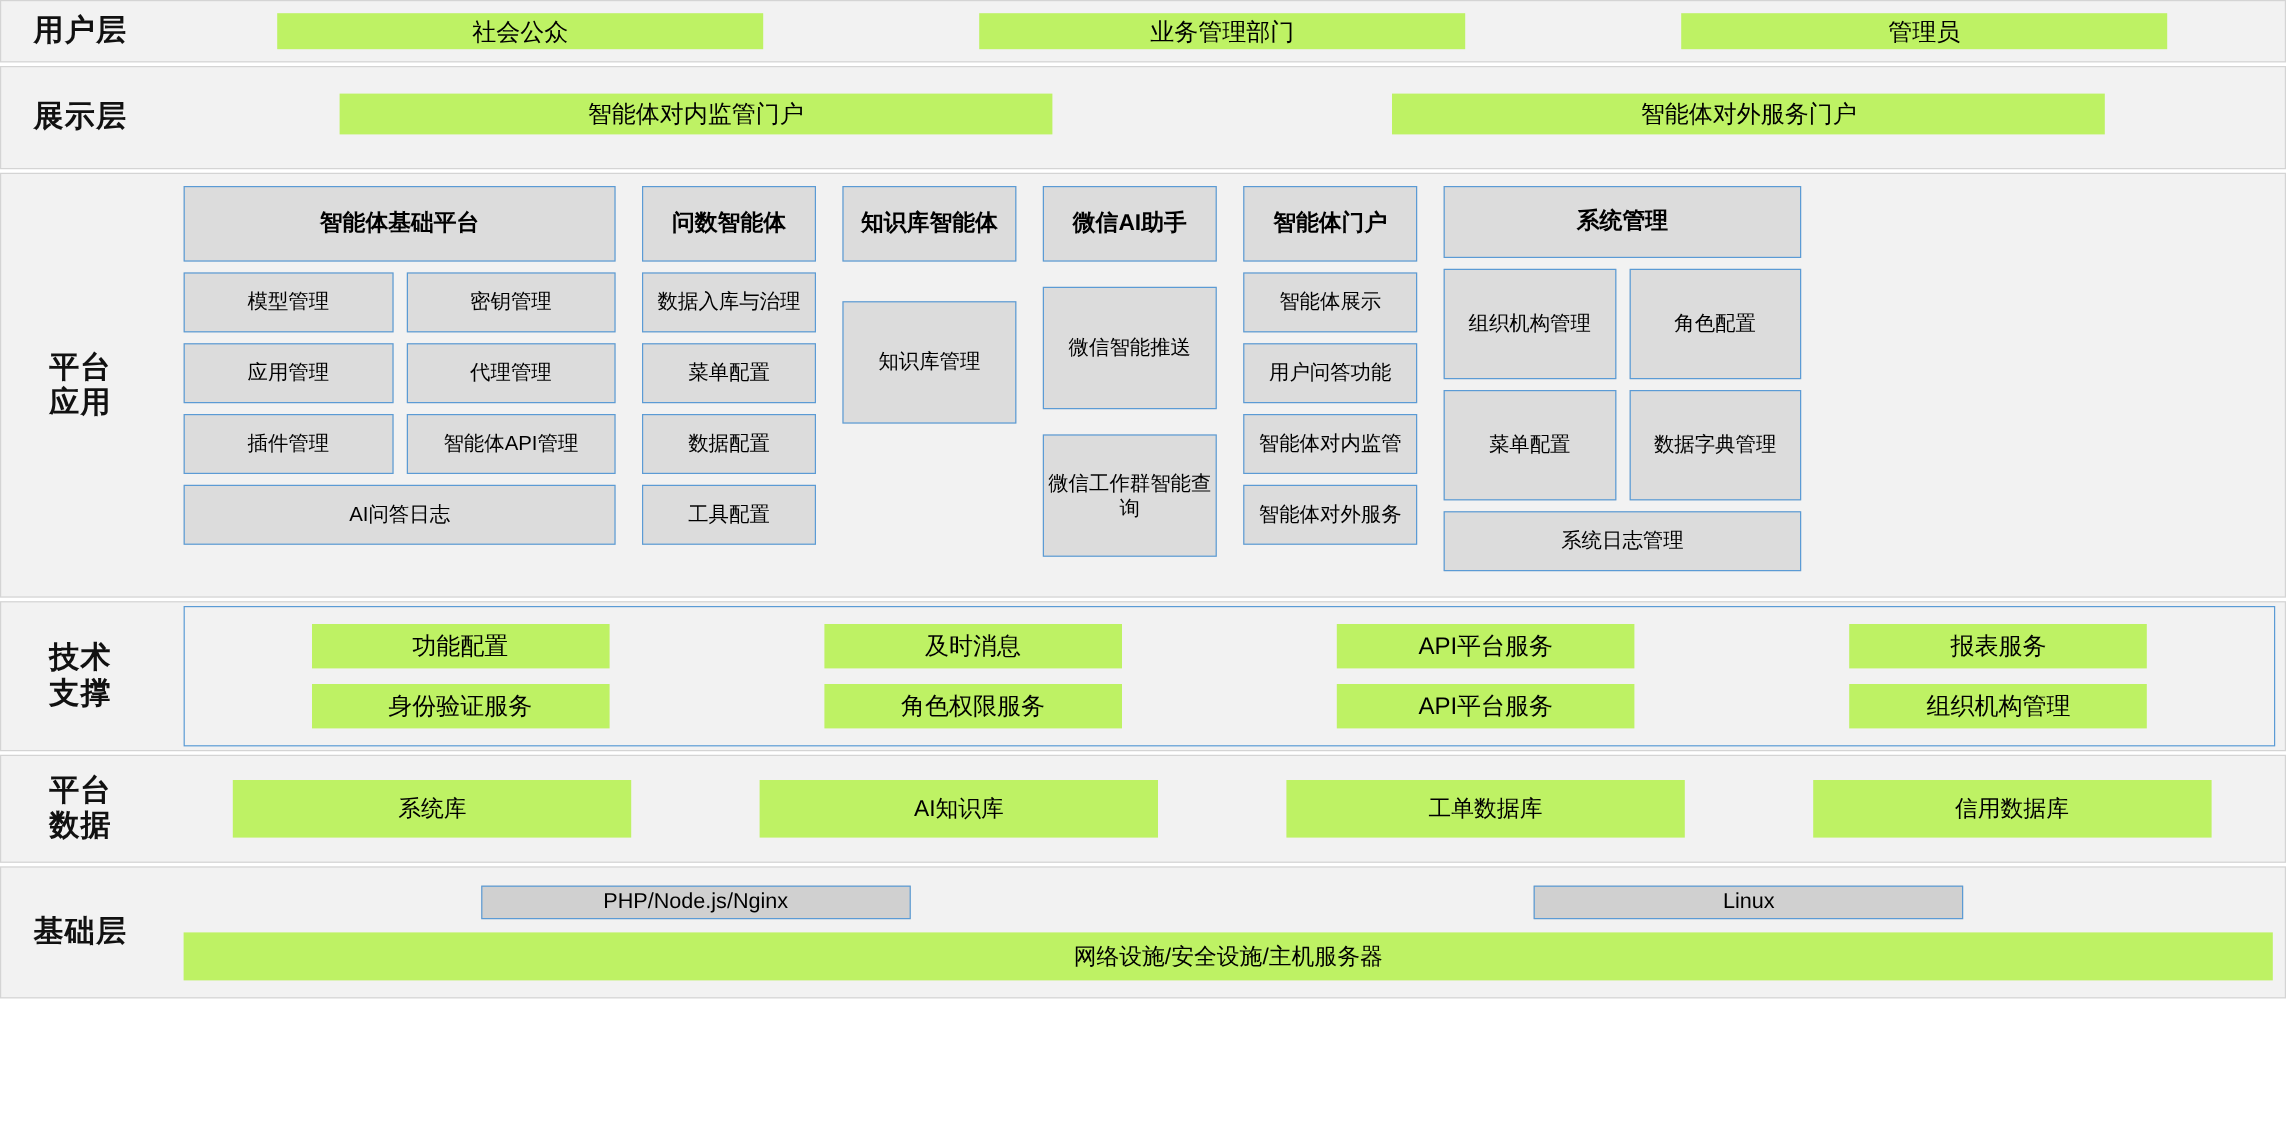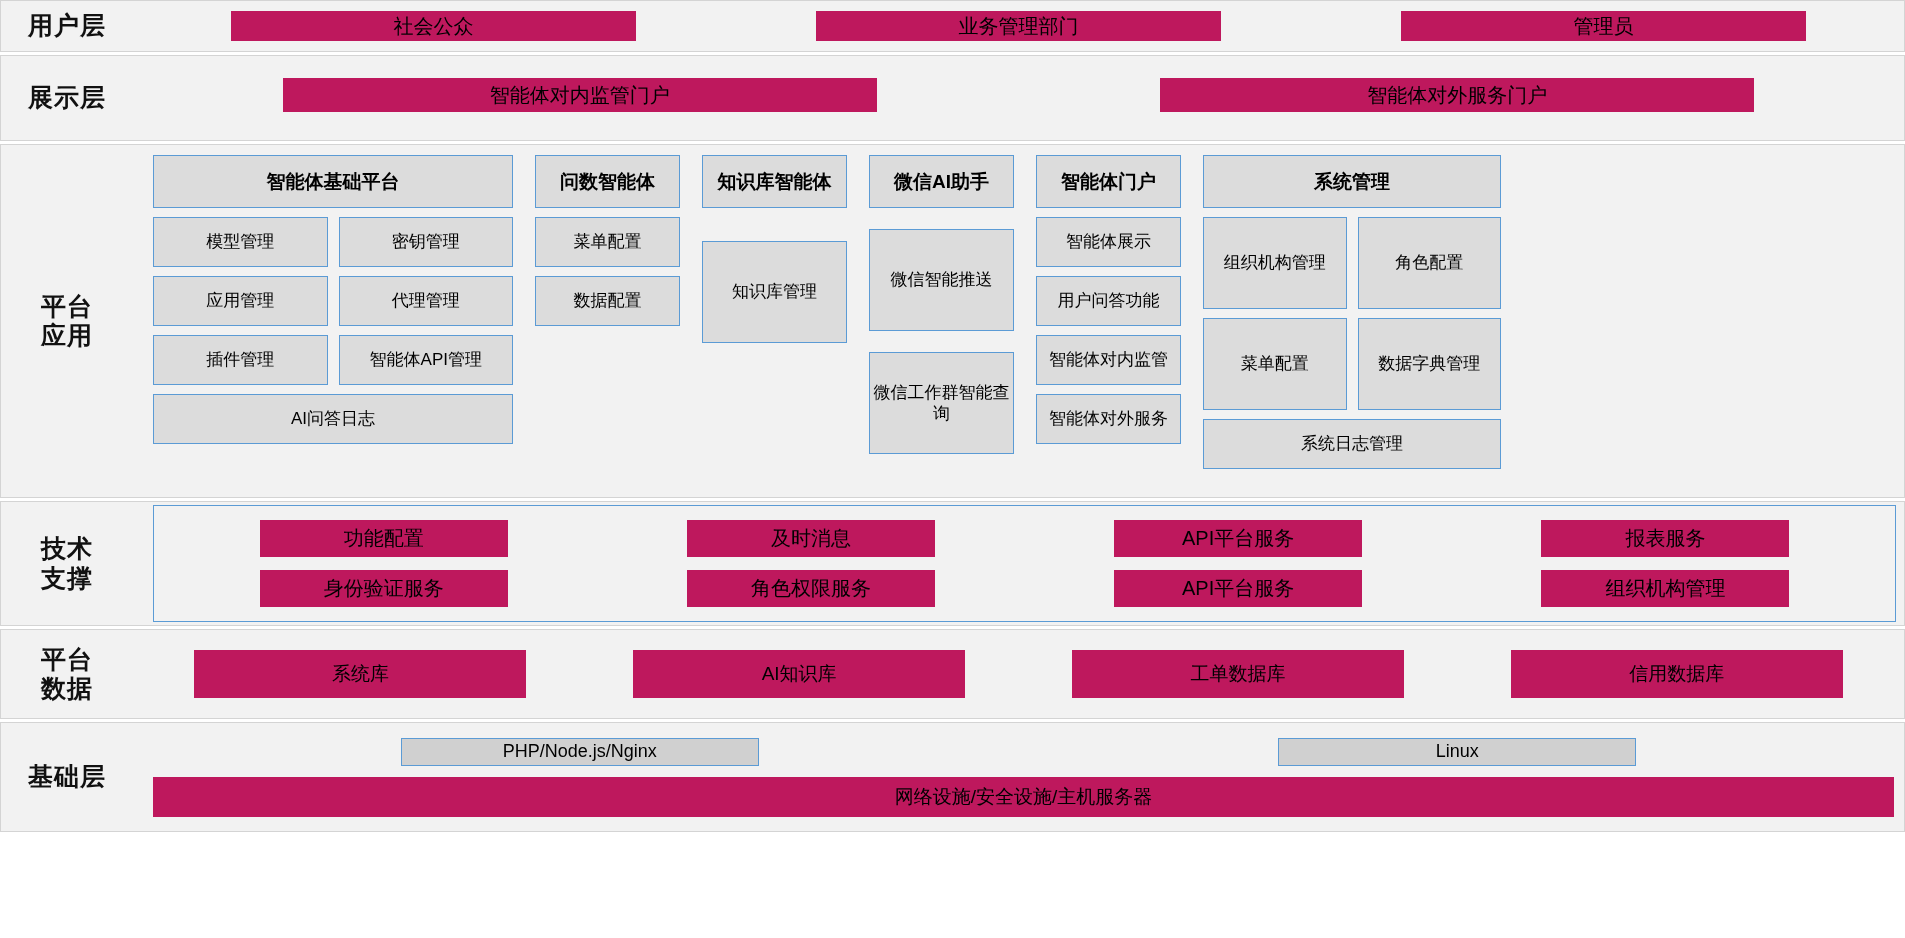--- a/index.html
+++ b/index.html
@@ -41,21 +41,21 @@
   .band-body{
     flex:1 1 auto;
     display:flex;
     align-items:center;
     box-sizing:border-box;
     padding:0 8px;
   }
 
   
   .blue-box{
-    background:#be185d;
+    background:#bef264;
     color:#000;
     display:flex;align-items:center;justify-content:center;
     text-align:center;
     font-size:20px;
     box-sizing:border-box;
   }
   .grey-box{
     background:#dcdcdc;
     border:1.5px solid #5b9bd5;
     color:#000;
@@ -93,21 +93,21 @@
 
   
   #platform-band{height:354px;}
   #platform-band .band-body{
     align-items:stretch;
     padding:10px 8px 12px 8px;
     gap:0;
   }
   .col-group{display:flex;flex-direction:column;box-sizing:border-box;}
   .col-gap{width:22px;flex:0 0 22px;}
-  .cg-head{height:53px;margin-bottom:9px;}
+  .cg-head{height:63px;margin-bottom:9px;}
   .cg-row{display:flex;gap:11px;margin-bottom:9px;}
   .cg-cell{flex:1 1 0;height:50px;}
 
   #col-base{width:360px;flex:0 0 360px;margin-left:12px;}
   #col-wenshu{width:145px;flex:0 0 145px;}
   #col-kb{width:145px;flex:0 0 145px;}
   #col-wechat{width:145px;flex:0 0 145px;}
   #col-portal{width:145px;flex:0 0 145px;}
   #col-sys{width:298px;flex:0 0 298px;}
   .kb-gap{height:12px;}
@@ -208,24 +208,30 @@
         <div class="cg-row">
           <div class="grey-box cg-cell">AI问答日志</div>
         </div>
       </div>
 
       <div class="col-gap"></div>
 
       <div class="col-group" id="col-wenshu">
         <div class="grey-box head cg-head">问数智能体</div>
         <div class="cg-row">
+          <div class="grey-box cg-cell">数据入库与治理</div>
+        </div>
+        <div class="cg-row">
           <div class="grey-box cg-cell">菜单配置</div>
         </div>
         <div class="cg-row">
           <div class="grey-box cg-cell">数据配置</div>
+        </div>
+        <div class="cg-row">
+          <div class="grey-box cg-cell">工具配置</div>
         </div>
       </div>
 
       <div class="col-gap"></div>
 
       <div class="col-group" id="col-kb">
         <div class="grey-box head cg-head">知识库智能体</div>
         <div class="kb-gap"></div>
         <div class="kb-gap"></div>
         <div class="cg-row">

